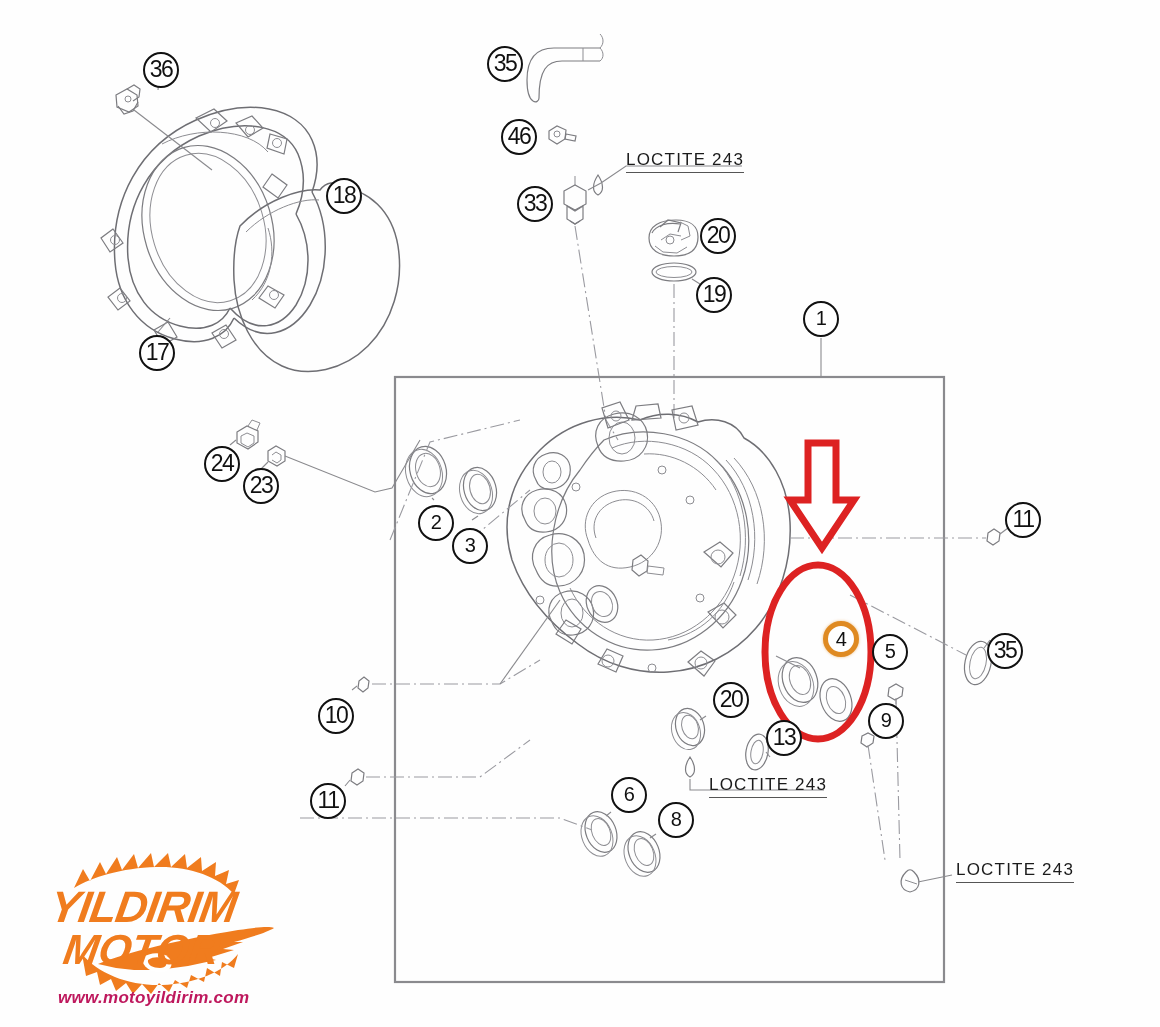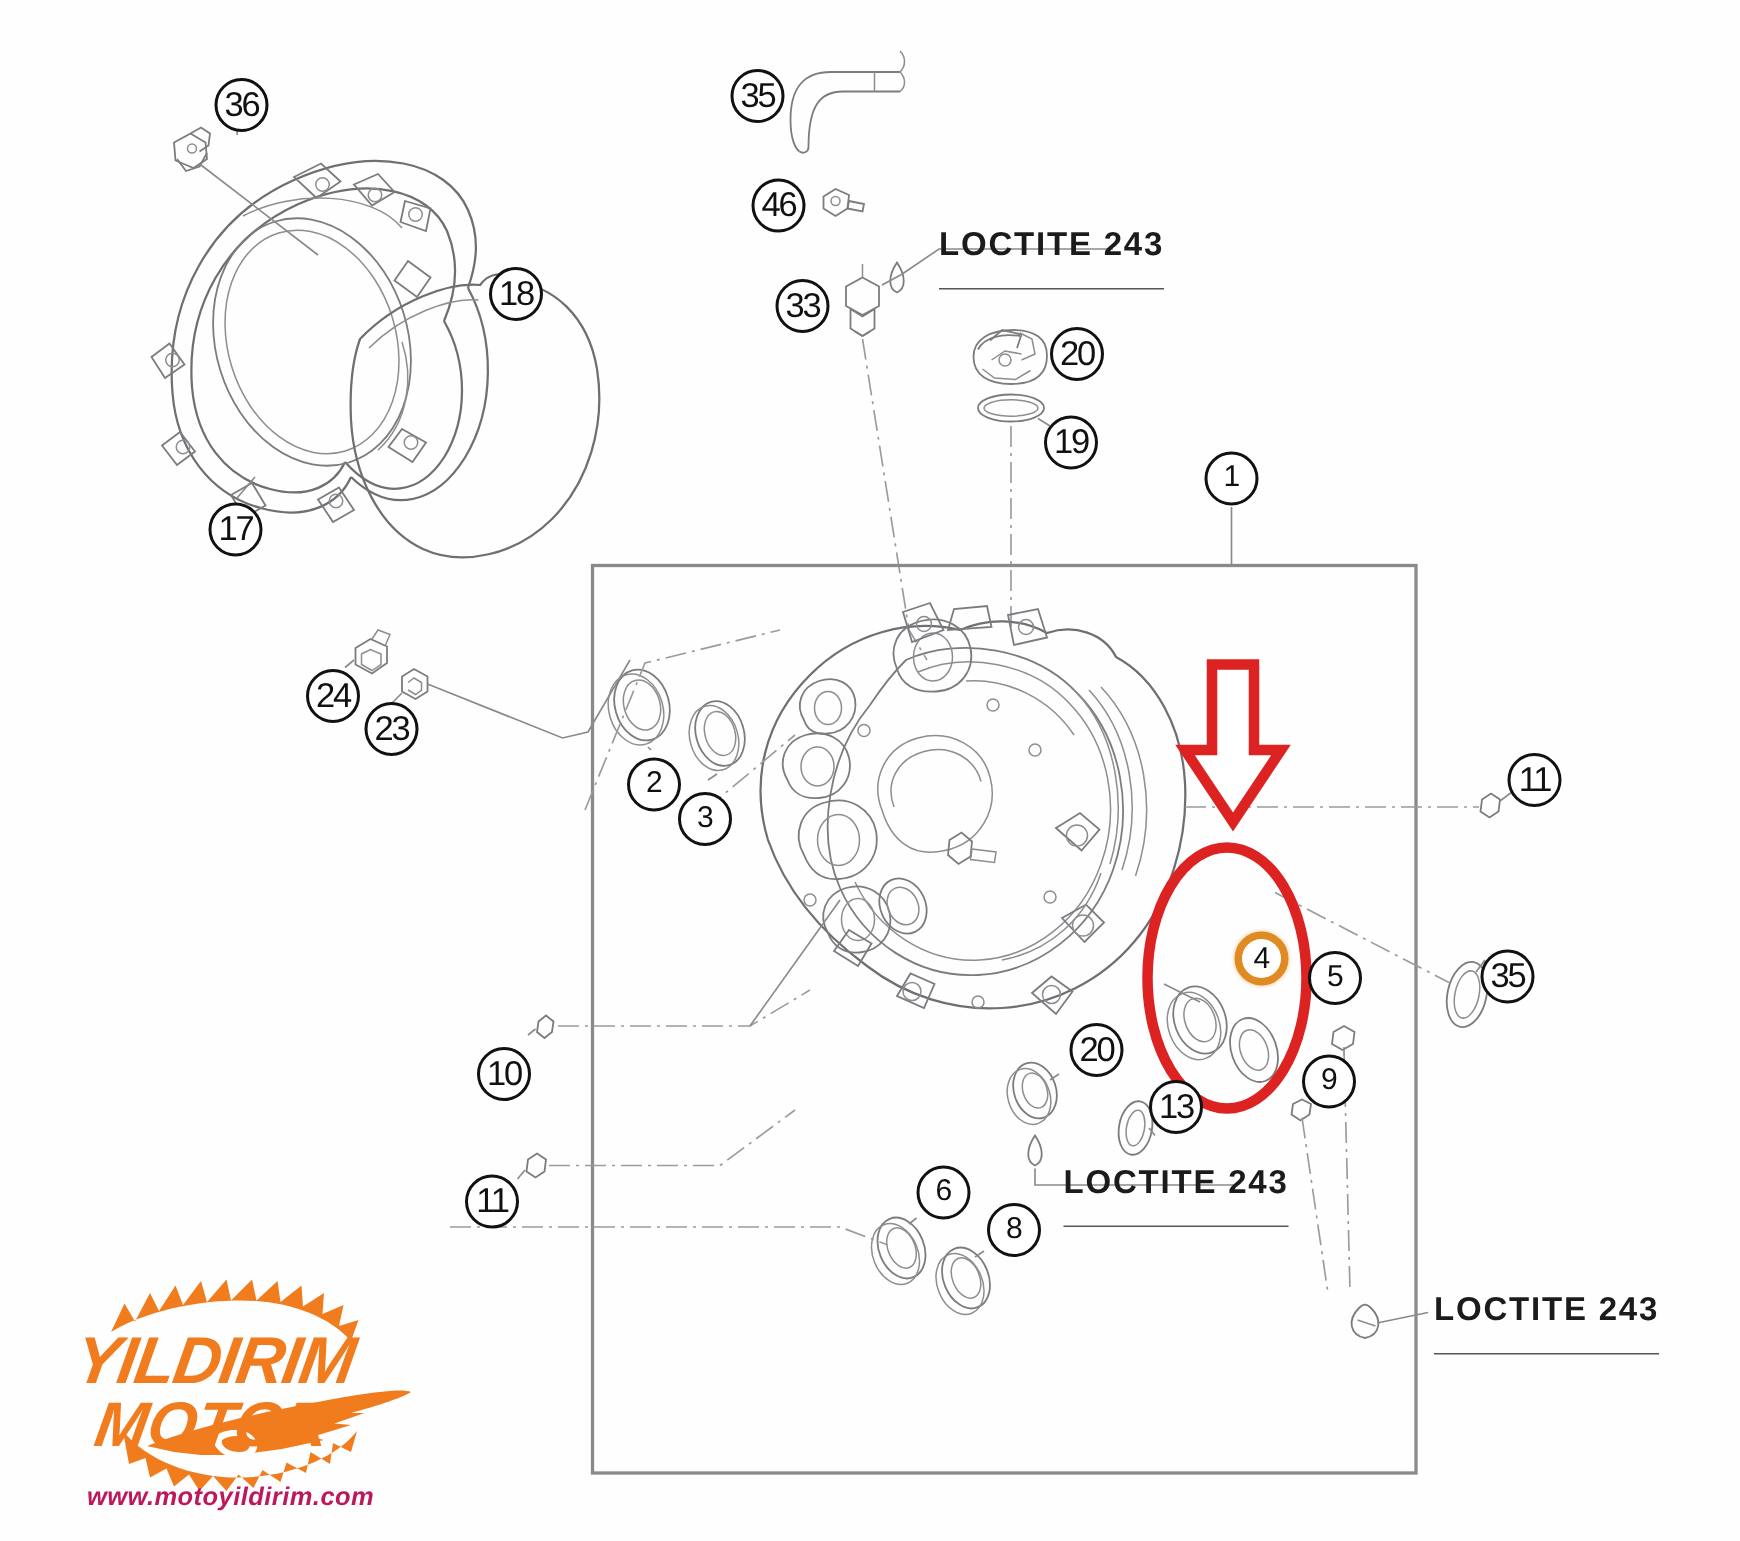--- a/index.html
+++ b/index.html
@@ -34,27 +34,27 @@
   .callout.hl{
     border-color:#df8a22;
     border-width:5px;
     line-height:27px;
     box-shadow:0 0 3px rgba(223,138,34,.55);
   }
 
   
   .loctite{
     position:absolute;
-    font-size:22px;
-    font-weight:700;
+    font-size:17px;
+    font-weight:400;
     letter-spacing:1.2px;
     color:#1b1b1b;
     white-space:nowrap;
     border-bottom:1.6px solid #555;
-    padding-bottom:16px;
+    padding-bottom:2px;
     font-family:"Liberation Sans", sans-serif;
     z-index:35;
   }
 
   
   #watermark{
     position:absolute;
     left:38px;top:836px;
     width:270px;height:185px;
     z-index:60;

